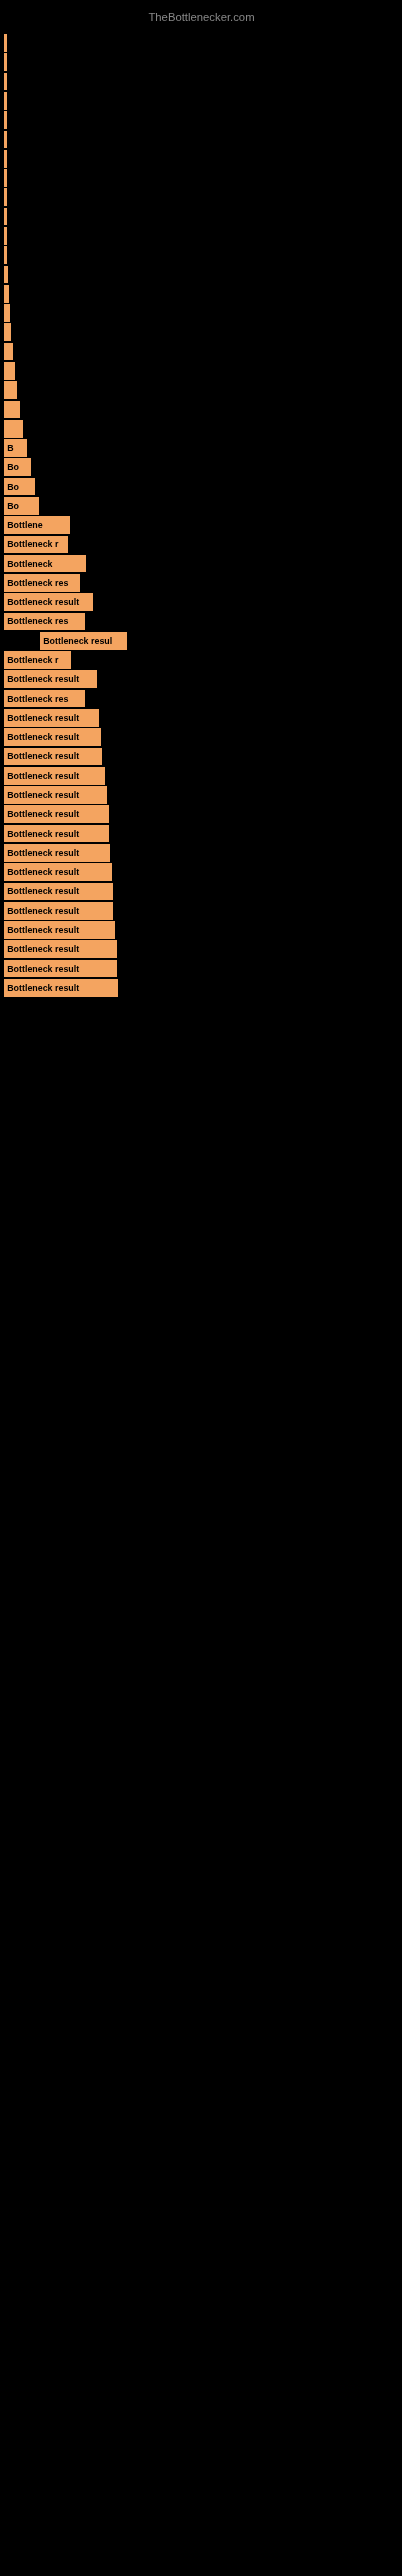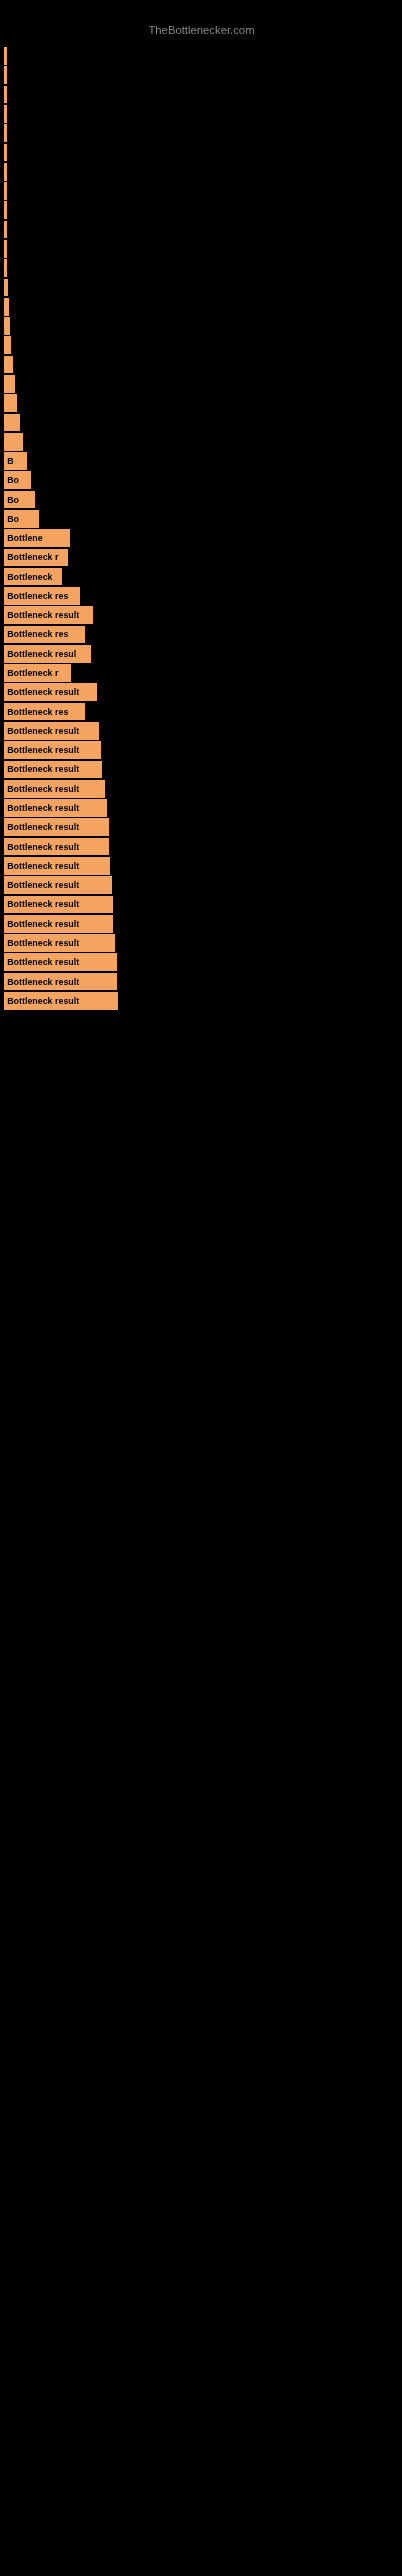--- a/index.html
+++ b/index.html
@@ -11,21 +11,21 @@
       background-color: #000000;
       width: 403px;
       min-height: 2576px;
       font-family: Arial, sans-serif;
       position: relative;
     }
     .site-title {
       color: #888888;
       font-size: 11.3px;
       text-align: center;
-      padding-top: 24px;
+      padding-top: 11px;
       padding-bottom: 3.2px;
     }
     .bars-container {
       padding: 8px 0 8px 4px;
       display: flex;
       flex-direction: column;
       gap: 0px;
     }
     .bar-row {
       display: flex;
@@ -126,33 +126,33 @@
     <div class="bar-row">
       <div class="bar" style="width: 35px;">Bo</div>
     </div>
     <div class="bar-row">
       <div class="bar" style="width: 66px;">Bottlene</div>
     </div>
     <div class="bar-row">
       <div class="bar" style="width: 64px;">Bottleneck r</div>
     </div>
     <div class="bar-row">
-      <div class="bar" style="width: 58px;">Bottleneck</div>
+      <div class="bar" style="width: 82px;">Bottleneck</div>
     </div>
     <div class="bar-row">
       <div class="bar" style="width: 76px;">Bottleneck res</div>
     </div>
     <div class="bar-row">
       <div class="bar" style="width: 89px;">Bottleneck result</div>
     </div>
     <div class="bar-row">
       <div class="bar" style="width: 81px;">Bottleneck res</div>
     </div>
     <div class="bar-row">
-      <div class="bar" style="width: 87px;">Bottleneck resul</div>
+      <div class="bar" style="width: 87px; margin-left: 36px;">Bottleneck resul</div>
     </div>
     <div class="bar-row">
       <div class="bar" style="width: 67px;">Bottleneck r</div>
     </div>
     <div class="bar-row">
       <div class="bar" style="width: 93px;">Bottleneck result</div>
     </div>
     <div class="bar-row">
       <div class="bar" style="width: 81px;">Bottleneck res</div>
     </div>

